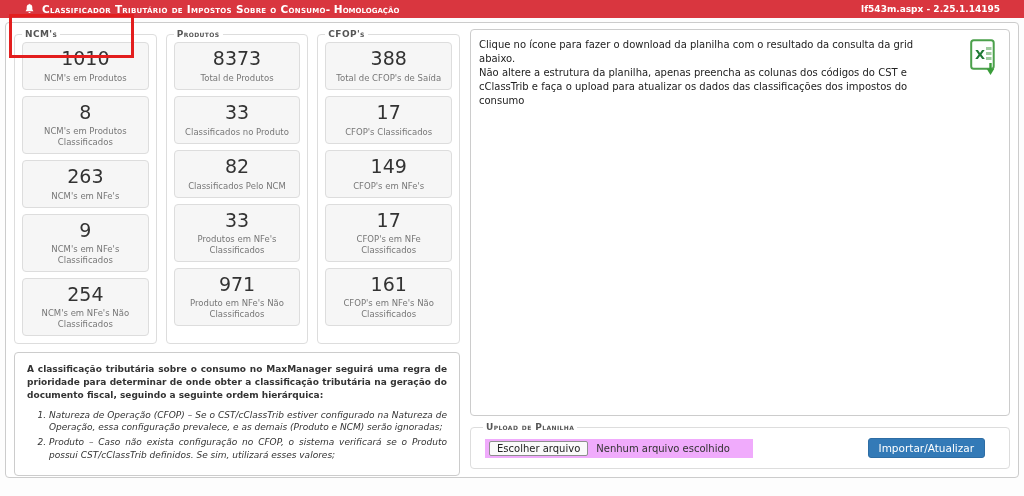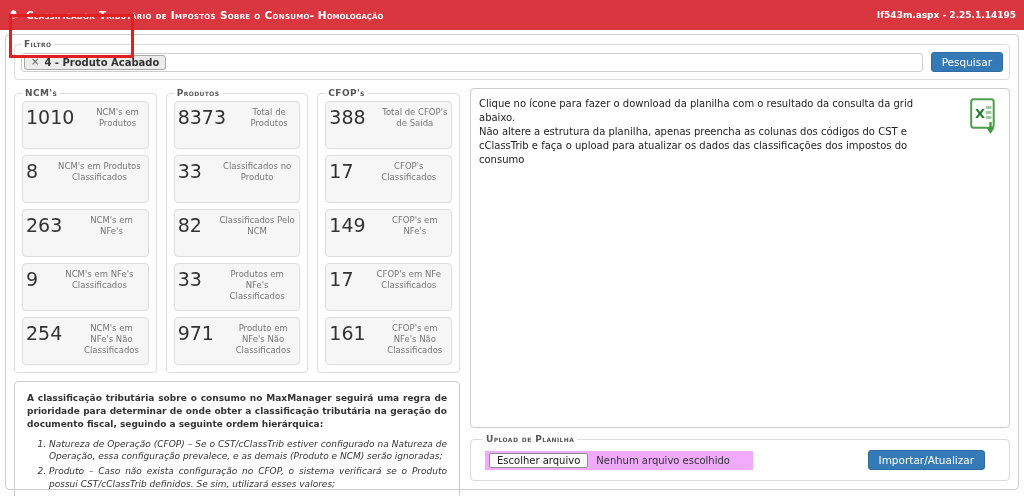--- a/index.html
+++ b/index.html
@@ -1,20 +1,20 @@
 <!DOCTYPE html>
 <html><head>
 <meta charset="utf-8">
 <style>
   * { box-sizing: border-box; }
   html, body { margin: 0; padding: 0; background: #fdfdfd; width: 1024px; height: 496px; overflow: hidden;
                font-family: "DejaVu Sans", "Liberation Sans", sans-serif; }
 
   
-  .header { height: 30px; background: #d9363f; color: #fff; display: flex; align-items: center; padding: 0 8px; }
+  .header { height: 18px; background: #d9363f; color: #fff; display: flex; align-items: center; padding: 0 24px; }
   .bell { display: flex; align-items: center; }
   .header-title { font-variant: small-caps; font-weight: bold; font-size: 10.5px; letter-spacing: .3px; margin-left: 7px; white-space: nowrap; }
   .header-env { font-variant: small-caps; font-weight: bold; font-size: 10.5px; white-space: nowrap; }
   .header-version { margin-left: auto; font-size: 9px; font-weight: bold; }
 
   
   .container { position: relative; margin: 4px 5px; background: #fff; border: 1px solid #ccc; border-radius: 4px;
                padding: 4px 6px 8px; height: 456px; display: flex; flex-direction: column; }
 
   fieldset { border: 1px solid #ddd; border-radius: 4px; margin: 0; padding: 1px 6px 6px; }
@@ -31,22 +31,22 @@
   .chip-label { font-weight: bold; white-space: nowrap; }
   .btn { background: #337ab7; border: 1px solid #2e6da4; color: #fff; border-radius: 3px; font-size: 10.5px;
          padding: 3px 10px; cursor: pointer; font-family: inherit; white-space: nowrap; }
 
   
   .content { display: flex; gap: 10px; flex: 1; margin-top: 2px; padding: 0 2px; min-height: 0; }
   .left-col { width: 446px; display: flex; flex-direction: column; }
   .stats-row { display: flex; gap: 9px; }
   .stats-fieldset { width: 166px; padding: 1px 7px 7px; }
   .card { background: #f6f6f6; border: 1px solid #ddd; border-radius: 4px; text-align: center;
-          padding: 5px 3px 5px; margin-top: 6px; min-height: 48px; display: flex; flex-direction: row;
-          justify-content: space-between; gap: 16px; }
+          padding: 5px 3px 5px; margin-top: 6px; min-height: 48px; display: flex; flex-direction: column;
+          justify-content: space-between; gap: 3px; }
   .card:first-of-type { margin-top: 2px; }
   .card-value { font-size: 19px; color: #333; line-height: 1.1; }
   .card-label { font-size: 8.5px; color: #777; line-height: 1.3; }
 
   
   .rules-panel { border: 1px solid #ccc; border-radius: 4px; margin-top: 8px; padding: 8px 12px 6px; font-size: 9px;
                  color: #333; flex: 1; }
   .rules-intro { font-weight: bold; margin: 2px 0 7px; line-height: 1.45; text-align: justify; }
   .rules-list { margin: 0 0 8px 22px; padding: 0; font-style: italic; }
   .rules-list li { margin-bottom: 3px; line-height: 1.35; text-align: justify; }
@@ -82,32 +82,20 @@
       <rect x="7.3" y="0.2" width="1.4" height="1.6" rx="0.7" fill="#fff"></rect>
     </svg>
   </span>
   <span class="header-title">Classificador Tributário de Impostos Sobre o Consumo</span>
   <span class="header-env">- Homologação</span>
   <span class="header-version">lf543m.aspx - 2.25.1.14195</span>
 </div>
 
 <div class="container">
 
-  <fieldset class="filter-fieldset">
-    <legend>Filtro</legend>
-    <div class="filter-row">
-      <div class="filter-input">
-        <span class="chip">
-          <span class="chip-x">×</span>
-          <span class="chip-label">4 - Produto Acabado</span>
-        </span>
-      </div>
-      <button class="btn">Pesquisar</button>
-    </div>
-  </fieldset>
 
   <div class="content">
 
     <div class="left-col">
       <div class="stats-row">
 
         <fieldset class="stats-fieldset">
           <legend>NCM's</legend>
           <div class="card">
             <div class="card-value">1010</div>

